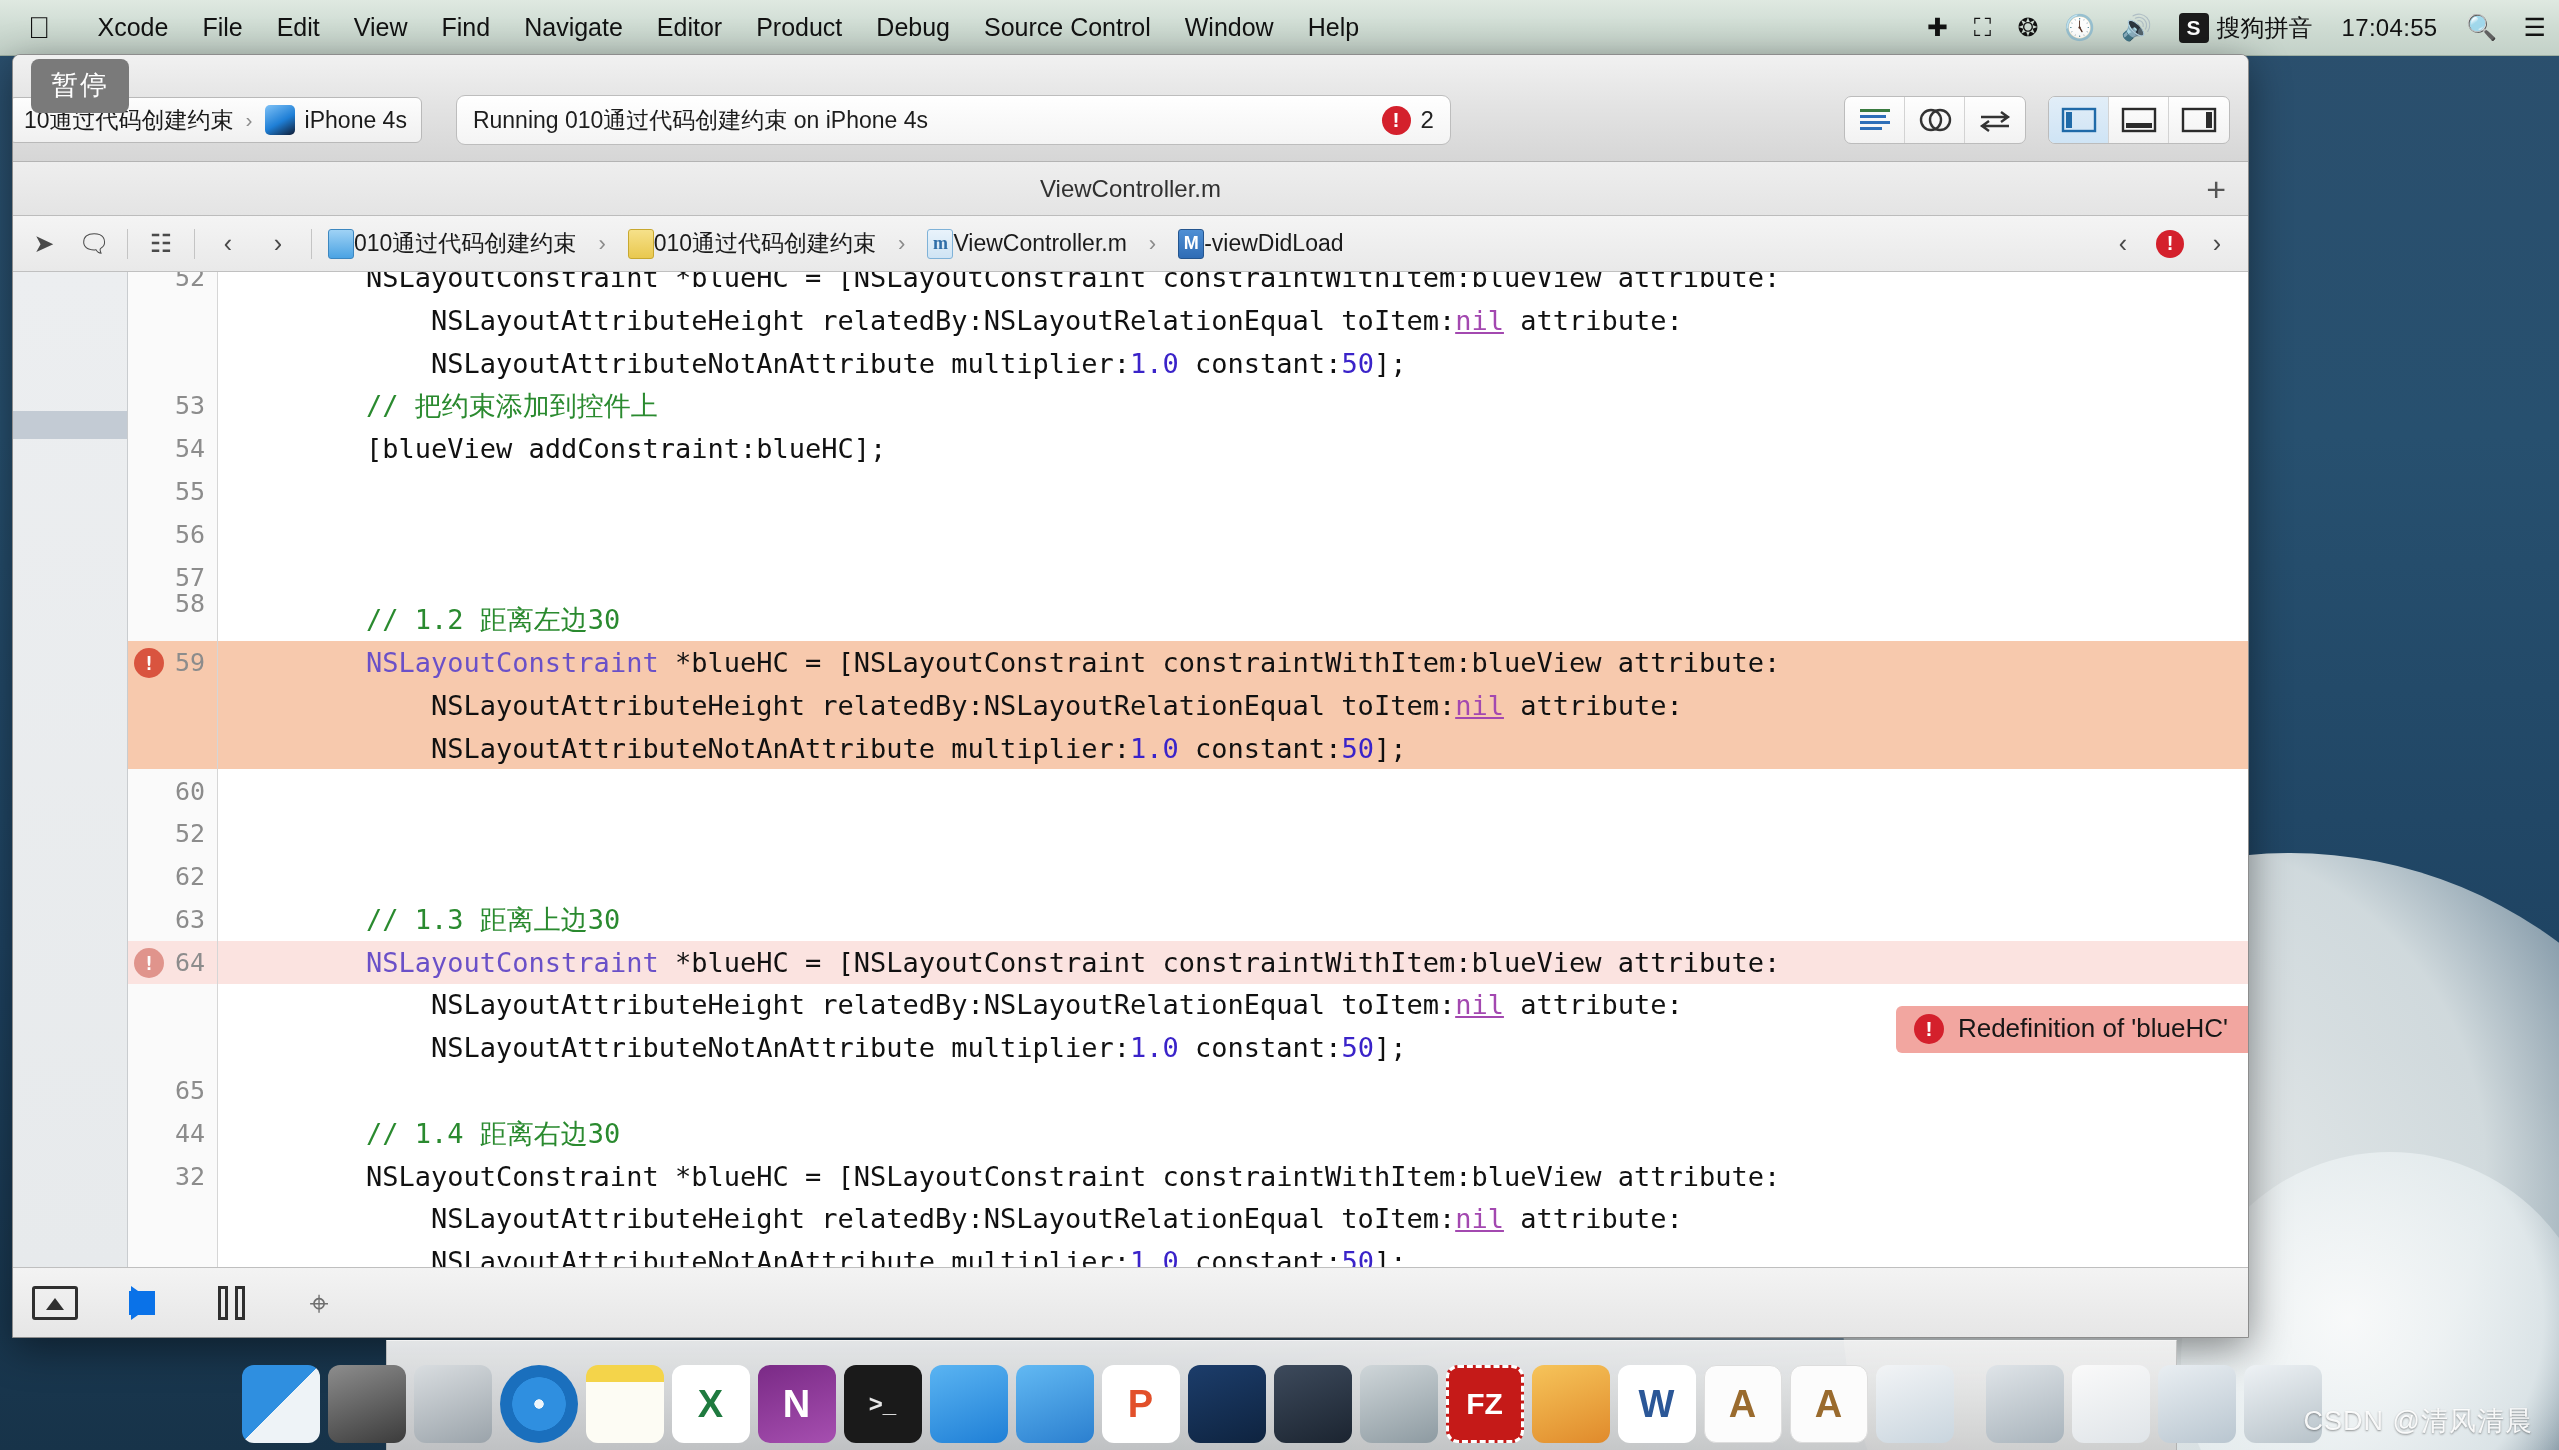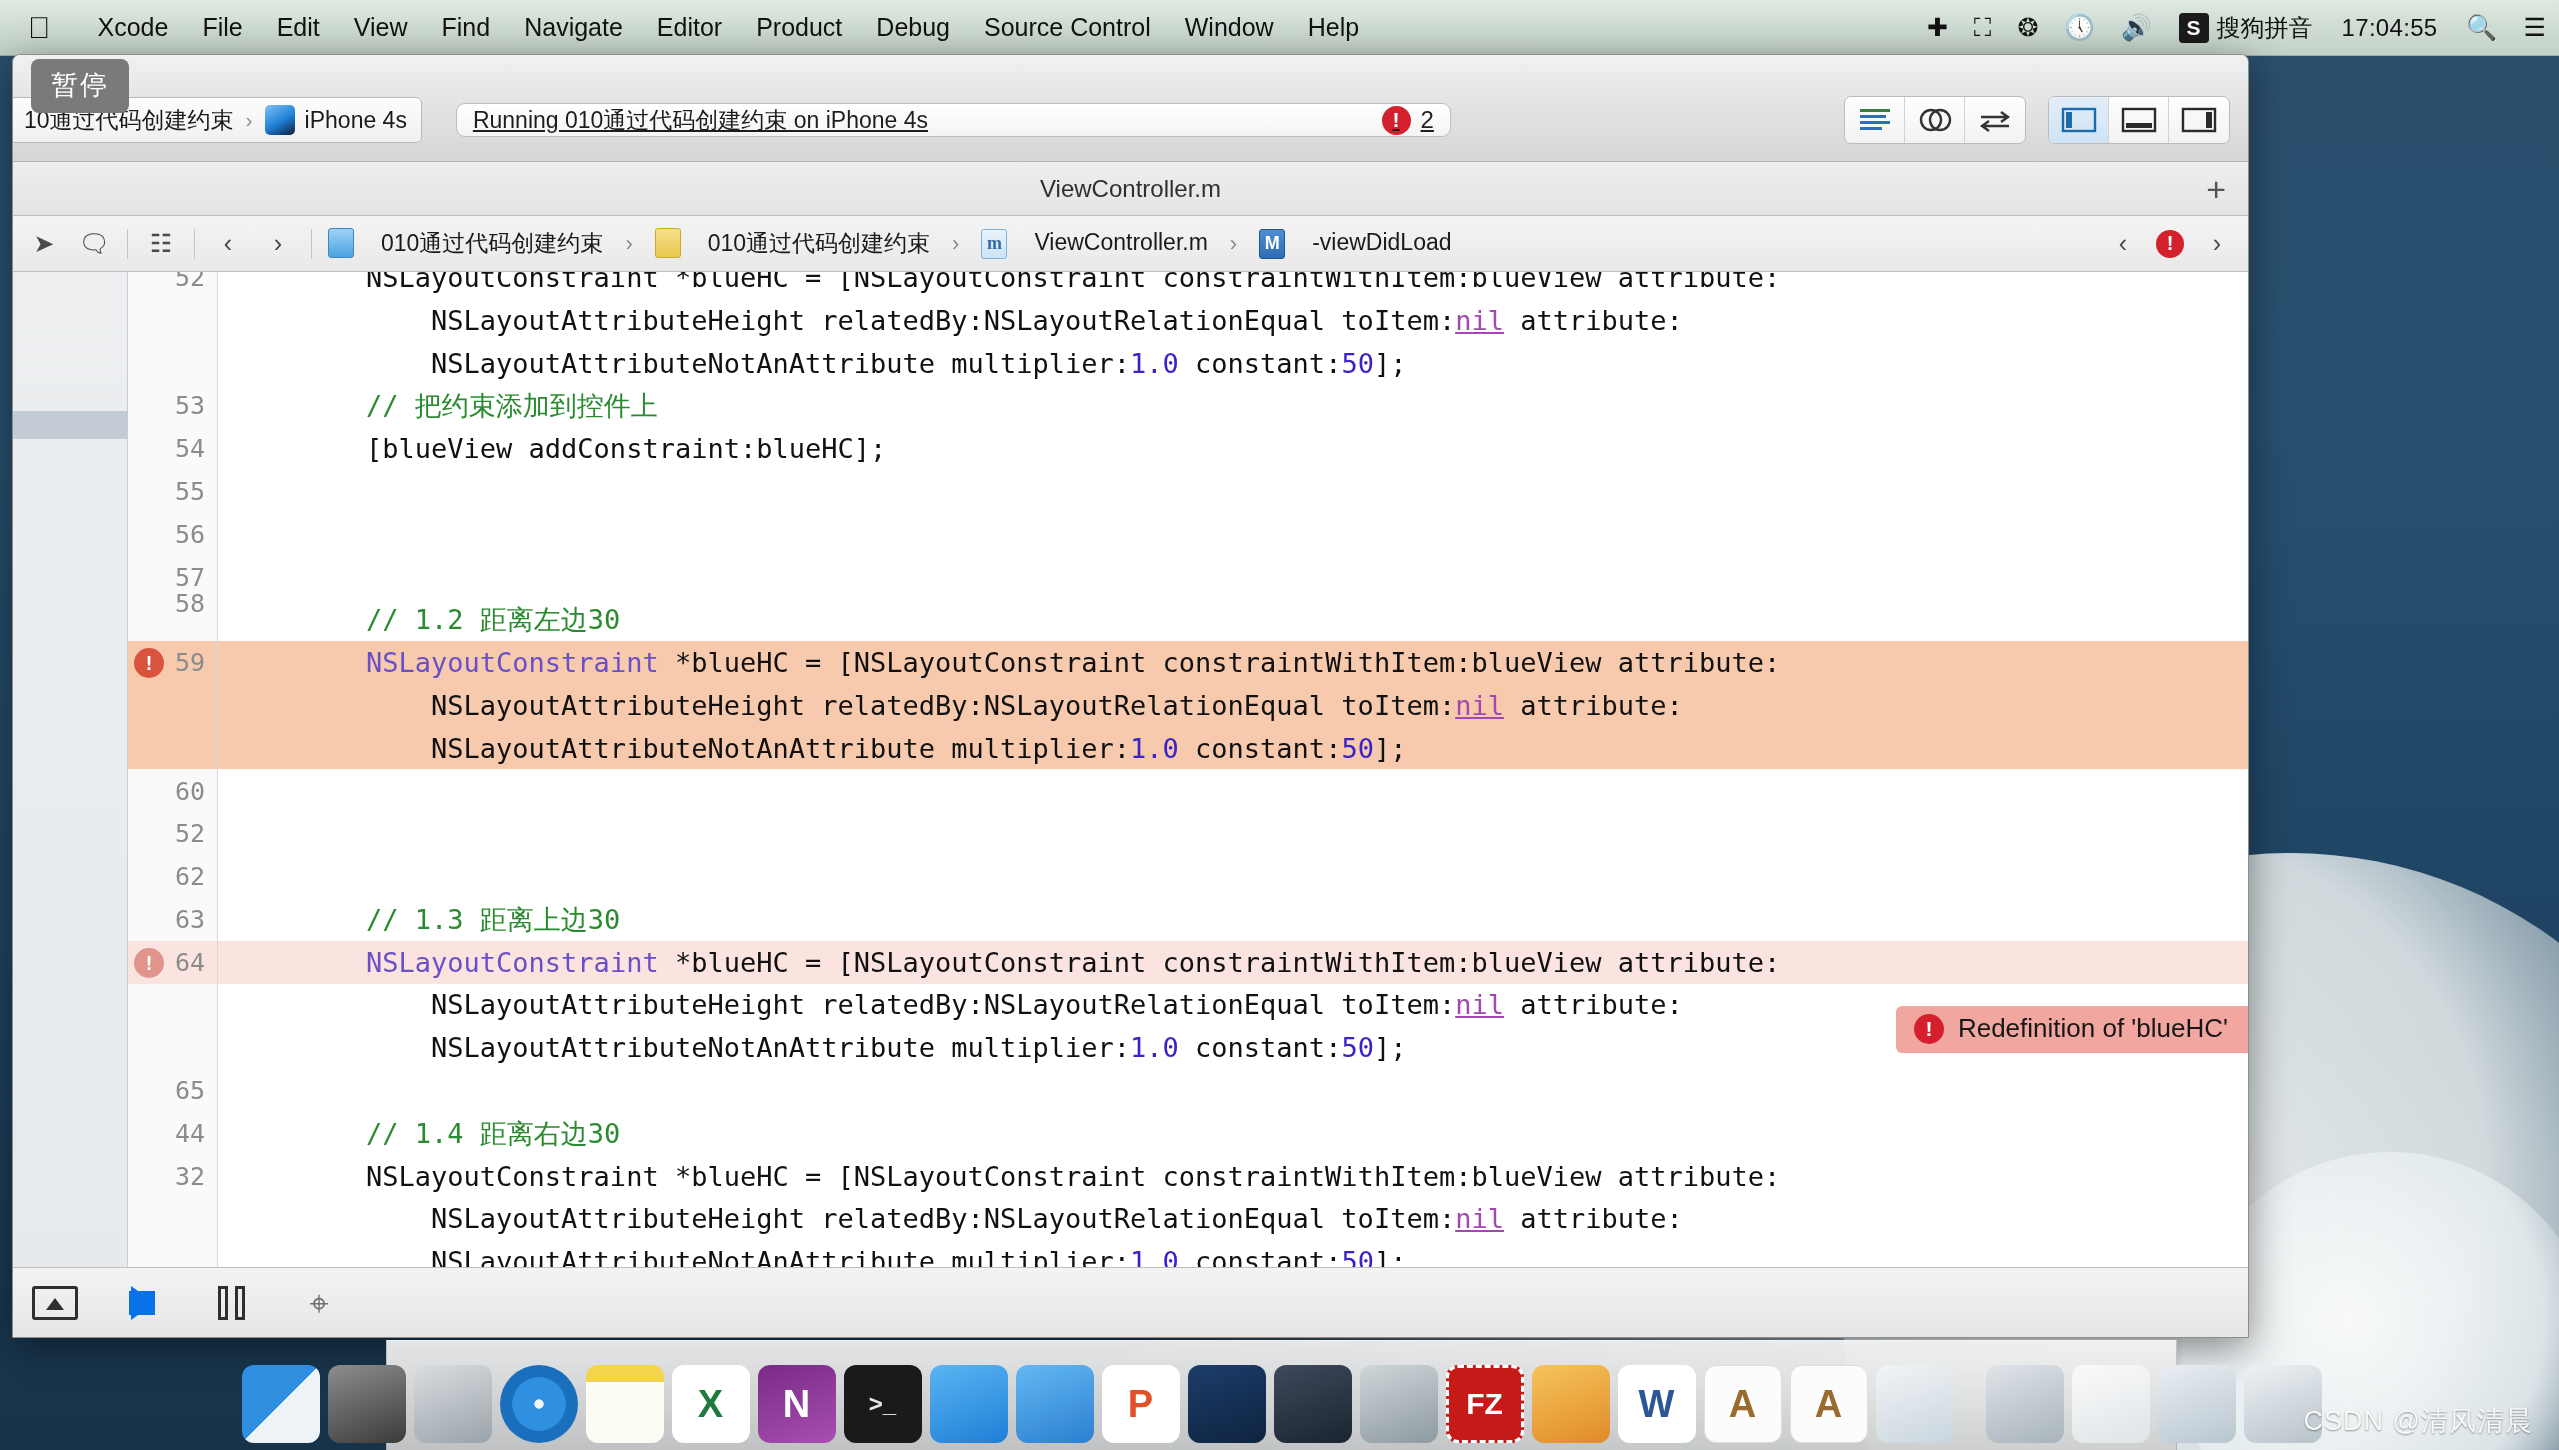--- a/index.html
+++ b/index.html
@@ -84,27 +84,26 @@
     padding: 0 14px; font-size: 23px; color: #1a1a1a; white-space: nowrap;
     margin-left: -22px;
   }
   .scheme-sep { margin: 0 12px; color: #8a8a8a; font-size: 21px; }
   .dev-chip {
     width: 30px; height: 30px; margin-right: 10px;
     background: linear-gradient(150deg,#7fc2f7,#1f7fd6 55%,#0f1b33 100%);
     border-radius: 5px;
   }
   .status-box {
-    flex: 0 0 995px; height: 34px; margin-left: 34px;
+    flex: 0 0 995px; height: 50px; margin-left: 34px;
     background: linear-gradient(180deg,#ffffff,#f4f4f4);
     border: 1px solid #bdbdbd; border-radius: 9px;
     display: flex; align-items: center; padding: 0 16px;
     font-size: 23px; color: #1d1d1d; white-space: nowrap;
     box-shadow: inset 0 1px 0 #fff;
-    text-decoration: underline;
   }
   .status-box .sp { flex: 1; }
   .err-dot {
     width: 29px; height: 29px; border-radius: 50%;
     background: #d4202c; color: #fff; font-weight: bold; font-size: 21px;
     display: inline-flex; align-items: center; justify-content: center;
     margin-right: 10px;
   }
   .err-count { font-size: 24px; color: #222; }
   .tb-right { margin-left: auto; display: flex; align-items: center; gap: 22px; }
@@ -141,21 +140,21 @@
 
   
   .jumpbar {
     height: 56px; background: linear-gradient(180deg,#f4f4f4,#e9e9e9);
     border-bottom: 1px solid #c0c0c0;
     display: flex; align-items: center; padding: 0 14px; gap: 16px;
     font-size: 23px; color: #1a1a1a;
   }
   .jb-icon { width: 34px; text-align: center; color: #4a4a4a; font-size: 25px; }
   .jb-divider { width: 1px; height: 30px; background: #c4c4c4; }
-  .crumb { display: flex; align-items: flex-start; gap: 27px; white-space: nowrap; }
+  .crumb { display: flex; align-items: center; gap: 0; white-space: nowrap; }
   .crumb-sep { color: #8b8b8b; font-size: 22px; margin: 0 6px; }
   .ic-sq { width: 26px; height: 30px; border-radius: 3px; display:inline-block; }
   .ic-proj { background: linear-gradient(180deg,#9fd2f5,#4ba3e3); border:1px solid #3c87c0; }
   .ic-folder { background: linear-gradient(180deg,#f6e18a,#e9c84f); border:1px solid #c8a82f; border-radius:3px; }
   .ic-m {
     background: linear-gradient(180deg,#e9f3fb,#cfe4f4); border:1px solid #7fb2d8;
     color:#2f6ea8; font-size:18px; font-weight:bold; display:inline-flex;
     align-items:center; justify-content:center; font-family:"Liberation Serif", serif;
   }
   .ic-M {

